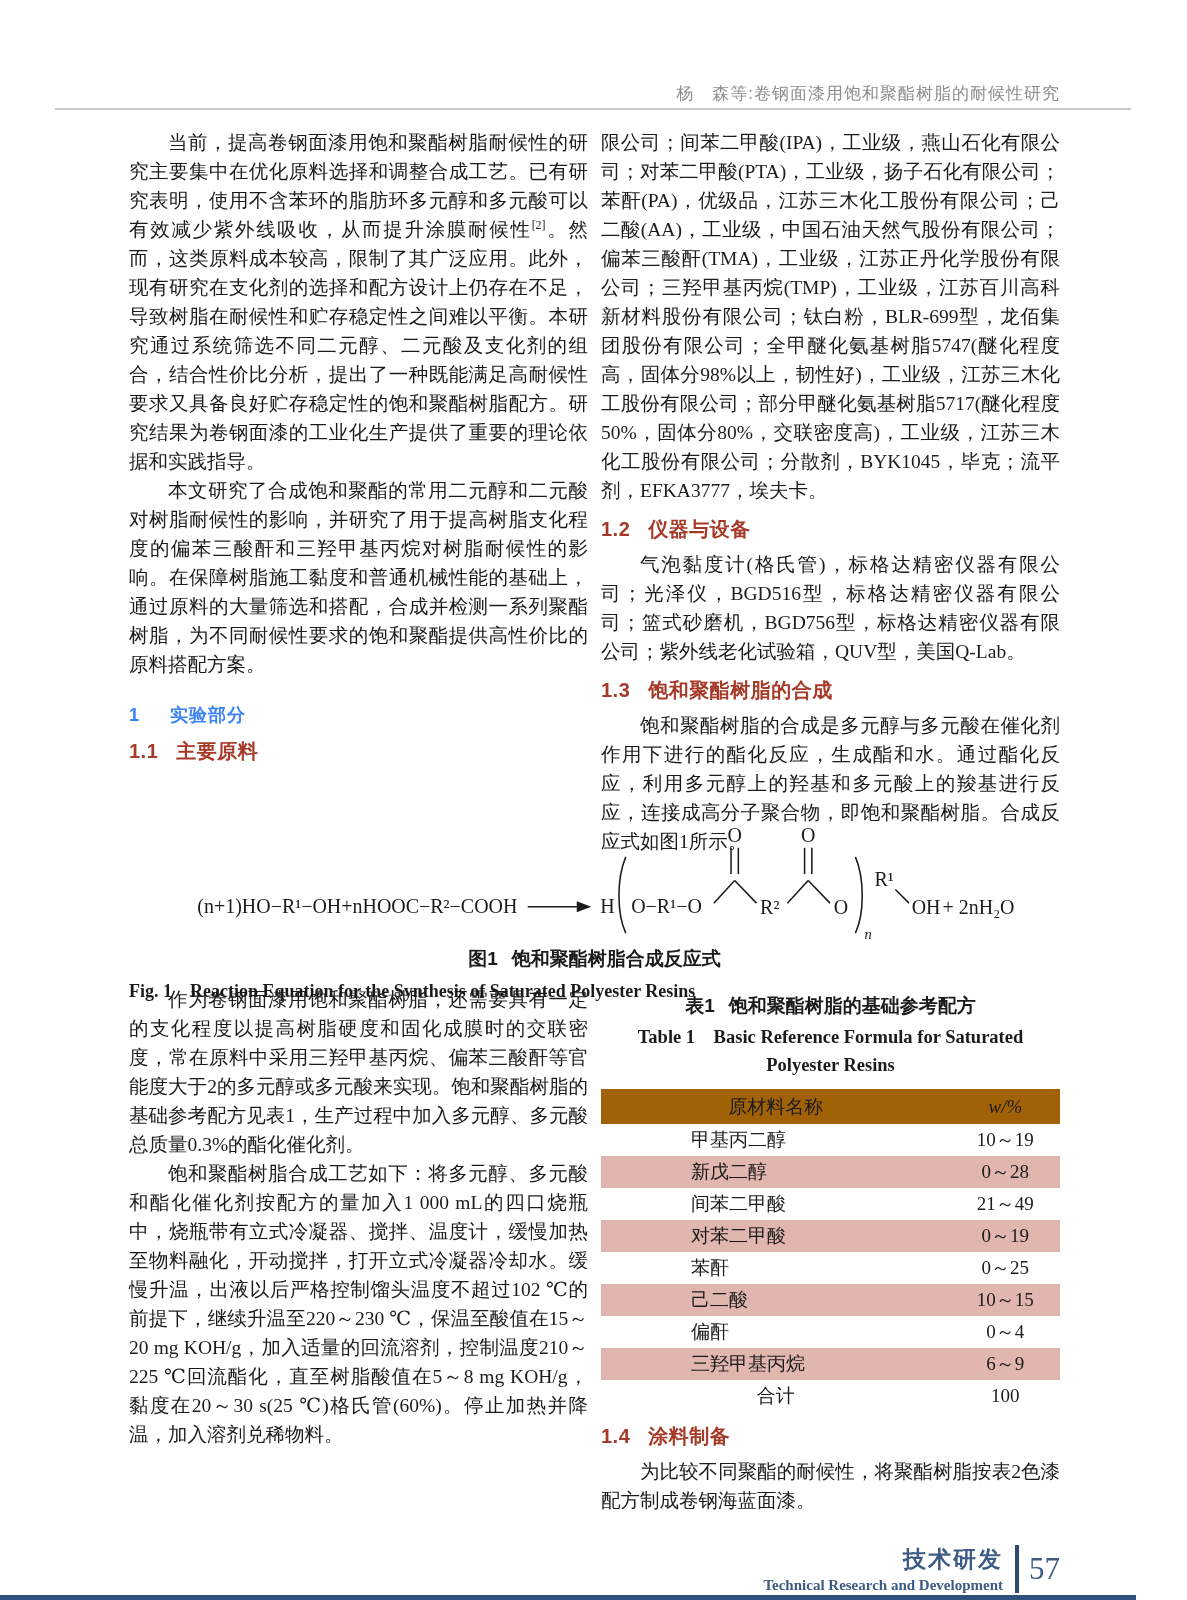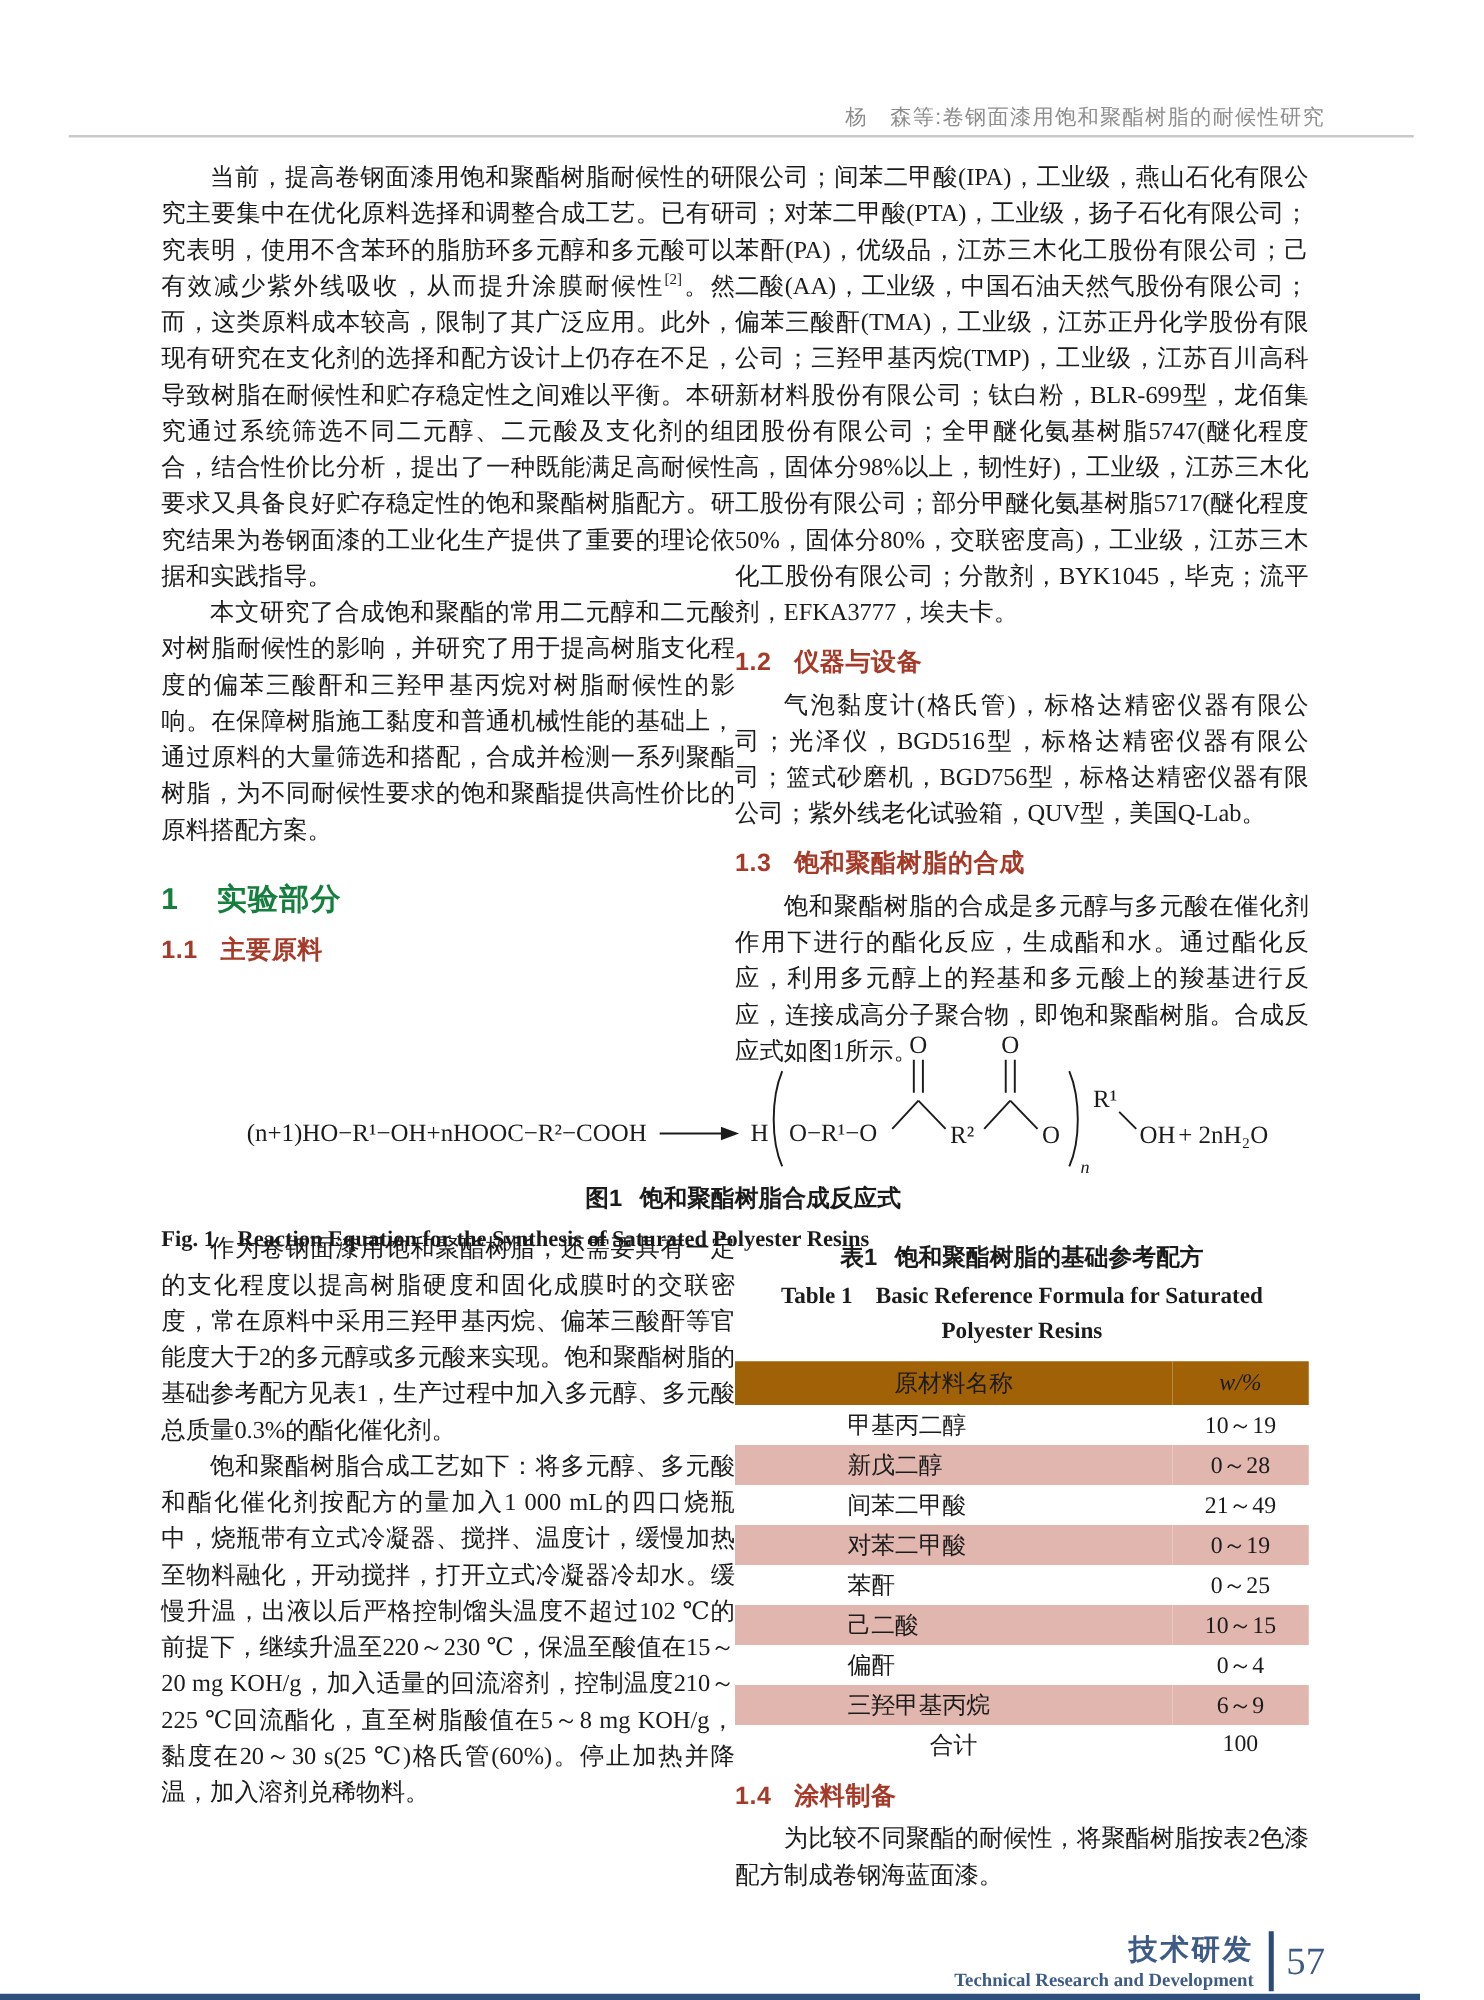--- a/index.html
+++ b/index.html
@@ -11,32 +11,32 @@
   }
   .running-head {
     position:absolute; top:82px; left:129px; width:931px;
     text-align:right; font-family:"Liberation Sans","DejaVu Sans",sans-serif;
     font-size:17px; color:#8d8d8d; letter-spacing:1px;
   }
   .head-rule {
     position:absolute; top:108px; left:55px; width:1076px; height:0;
     border-top:2px solid #c9c9c9;
   }
-  .cols { position:absolute; left:129px; width:931px; display:flex; }
+  .cols { position:absolute; left:129px; width:931px; display:flex; gap:13px; }
   .cols.top { top:128px; }
   .cols.bottom { top:985px; }
   .col { width:459px; }
   p.body-p {
     font-size:19.5px; line-height:29px; text-align:justify; color:#1b1b1b;
   }
   p.indent { text-indent:2em; }
   sup.ref { font-size:12px; vertical-align:super; line-height:0; }
   h2.sec {
-    font-family:"Liberation Sans","DejaVu Sans",sans-serif; color:#15803d;
-    font-size:24px; font-weight:bold; margin:24px 0 1px 0; letter-spacing:1px;
+    font-family:"Liberation Sans","DejaVu Sans",sans-serif; color:#3b82f6;
+    font-size:18px; font-weight:bold; margin:24px 0 1px 0; letter-spacing:1px;
   }
   h2.sec .num { margin-right:30px; }
   h3.subsec {
     font-family:"Liberation Sans","DejaVu Sans",sans-serif; color:#a63a29;
     font-size:20px; font-weight:bold; margin:11px 0 7px 0; letter-spacing:0.5px;
   }
   h3.subsec .num { margin-right:18px; }
   
   .figure-block { position:absolute; left:129px; top:826px; width:931px; }
   .equation svg { display:block; }

